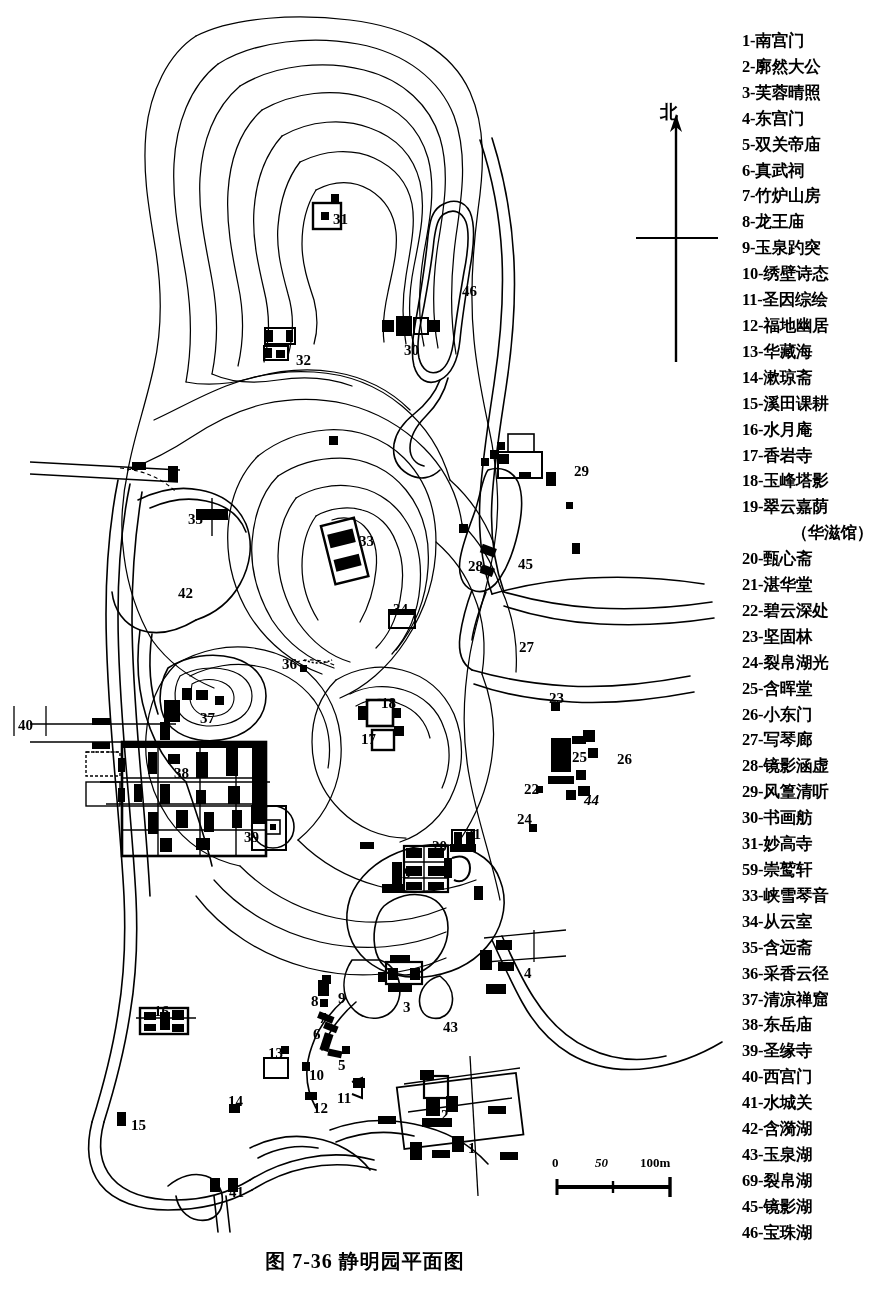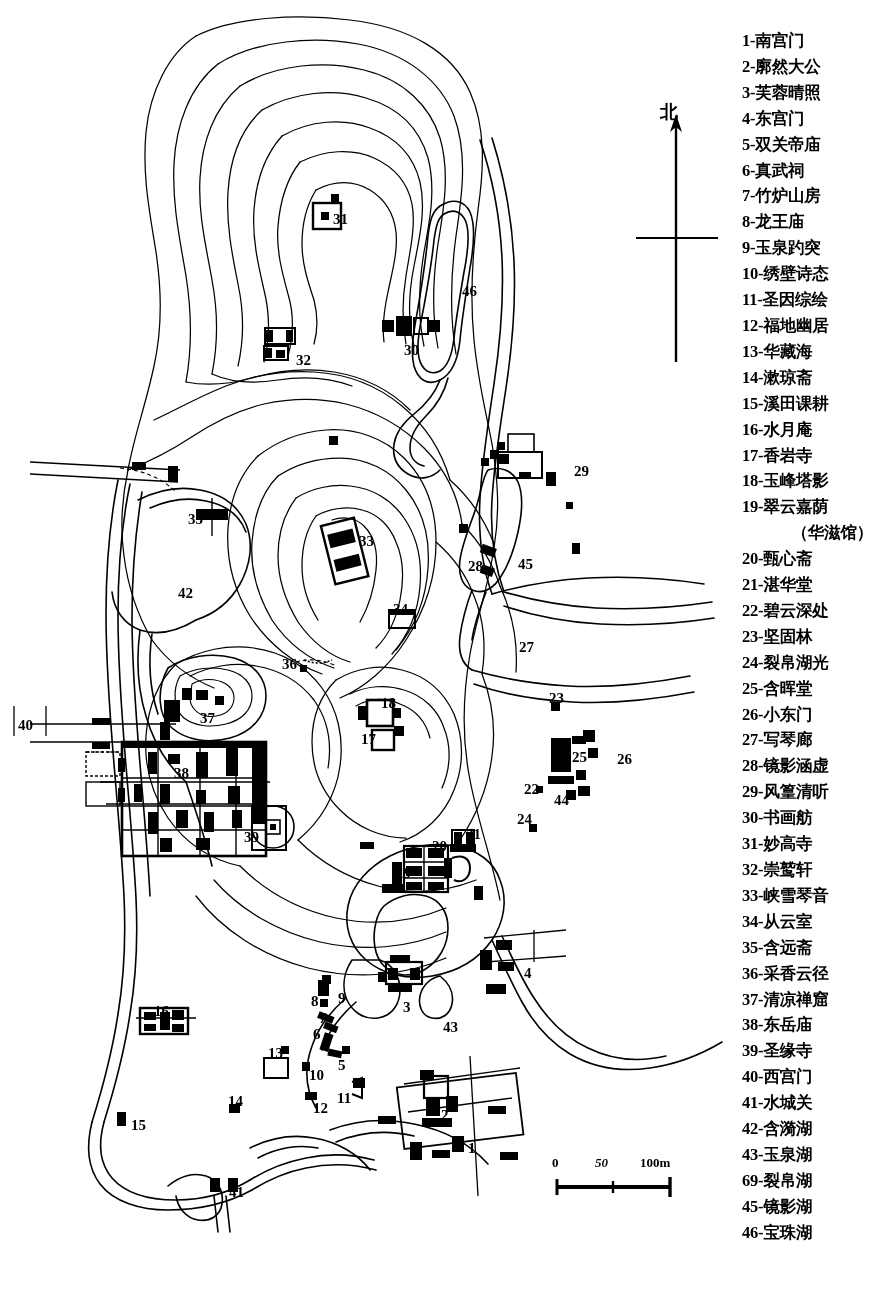--- a/index.html
+++ b/index.html
@@ -513,21 +513,21 @@
         <span class="mnum" style="left: 282px; top: 657px;">36</span>
         <span class="mnum" style="left: 381px; top: 696px;">18</span>
         <span class="mnum" style="left: 549px; top: 691px;">23</span>
         <span class="mnum" style="left: 200px; top: 711px;">37</span>
         <span class="mnum" style="left: 18px; top: 718px;">40</span>
         <span class="mnum" style="left: 361px; top: 732px;">17</span>
         <span class="mnum" style="left: 572px; top: 750px;">25</span>
         <span class="mnum" style="left: 617px; top: 752px;">26</span>
         <span class="mnum" style="left: 174px; top: 766px;">38</span>
         <span class="mnum" style="left: 524px; top: 782px;">22</span>
-        <span class="mnum" style="left: 554px; top: 793px;">44</span>
+        <span class="mnum" style="left: 584px; top: 793px; font-style: italic;">44</span>
         <span class="mnum" style="left: 517px; top: 812px;">24</span>
         <span class="mnum" style="left: 244px; top: 830px;">39</span>
         <span class="mnum" style="left: 466px; top: 827px;">21</span>
         <span class="mnum" style="left: 432px; top: 839px;">20</span>
         <span class="mnum" style="left: 396px; top: 866px;">19</span>
         <span class="mnum" style="left: 524px; top: 966px;">4</span>
         <span class="mnum" style="left: 338px; top: 991px;">9</span>
         <span class="mnum" style="left: 311px; top: 994px;">8</span>
         <span class="mnum" style="left: 403px; top: 1000px;">3</span>
         <span class="mnum" style="left: 154px; top: 1004px;">16</span>
@@ -592,31 +592,32 @@
       <div class="legend-item">22-碧云深处</div>
       <div class="legend-item">23-坚固林</div>
       <div class="legend-item">24-裂帛湖光</div>
       <div class="legend-item">25-含晖堂</div>
       <div class="legend-item">26-小东门</div>
       <div class="legend-item">27-写琴廊</div>
       <div class="legend-item">28-镜影涵虚</div>
       <div class="legend-item">29-风篁清听</div>
       <div class="legend-item">30-书画舫</div>
       <div class="legend-item">31-妙高寺</div>
-      <div class="legend-item">32-崇鹫轩</div>
+      <div class="legend-item">59-崇鹫轩</div>
       <div class="legend-item">33-峡雪琴音</div>
       <div class="legend-item">34-从云室</div>
       <div class="legend-item">35-含远斋</div>
       <div class="legend-item">36-采香云径</div>
       <div class="legend-item">37-清凉禅窟</div>
       <div class="legend-item">38-东岳庙</div>
       <div class="legend-item">39-圣缘寺</div>
       <div class="legend-item">40-西宫门</div>
       <div class="legend-item">41-水城关</div>
       <div class="legend-item">42-含漪湖</div>
       <div class="legend-item">43-玉泉湖</div>
       <div class="legend-item">69-裂帛湖</div>
       <div class="legend-item">45-镜影湖</div>
       <div class="legend-item">46-宝珠湖</div>
     </div>
 
+  <div id="caption">图 7-36  静明园平面图</div>
 
 </div>
 
 </body></html>

